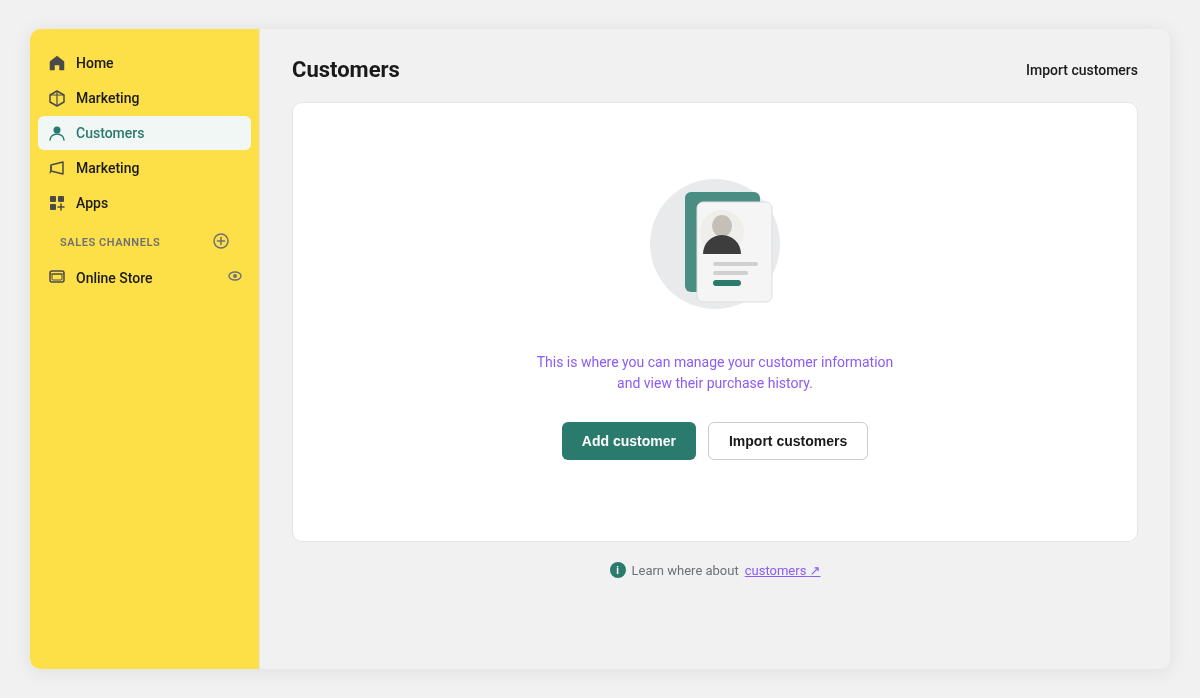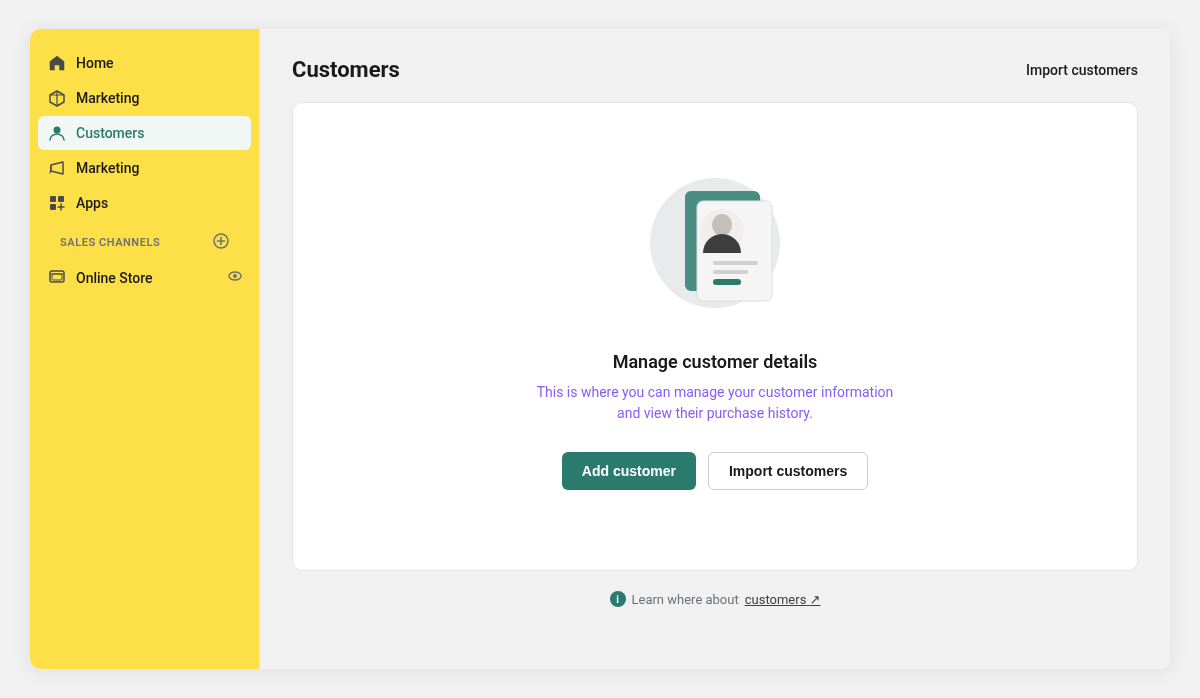--- a/index.html
+++ b/index.html
@@ -190,21 +190,21 @@
     .page-footer {
       display: flex;
       align-items: center;
       justify-content: center;
       margin-top: 20px;
       gap: 6px;
       font-size: 13px;
       color: #6d7175;
     }
     .page-footer a {
-      color: #404040;
+      color: #8b5cf6;
       text-decoration: underline;
     }
     .info-icon {
       width: 16px;
       height: 16px;
       background: #2a7a6e;
       border-radius: 50%;
       display: inline-flex;
       align-items: center;
       justify-content: center;
@@ -332,21 +332,20 @@
 
           <ellipse cx="97" cy="62" rx="10" ry="11" fill="#c4c0b8"></ellipse>
           <path d="M78 90c0-10.5 8.5-19 19-19s19 8.5 19 19" fill="#3d3d3d"></path>
 
           <rect x="88" y="98" width="45" height="4" rx="2" fill="#d0d0d0"></rect>
           <rect x="88" y="107" width="35" height="4" rx="2" fill="#d0d0d0"></rect>
           <rect x="88" y="116" width="28" height="6" rx="3" fill="#2a7a6e"></rect>
         </svg>
       </div>
 
-      <h2 class="empty-state-title">Manage customer details</h2>
       <p class="empty-state-desc">This is where you can manage your customer information and view their purchase history.</p>
 
       <div class="action-buttons">
         <button class="btn-primary">Add customer</button>
         <button class="btn-secondary">Import customers</button>
       </div>
     </div>
 
     <div class="page-footer">
       <span class="info-icon">i</span>

